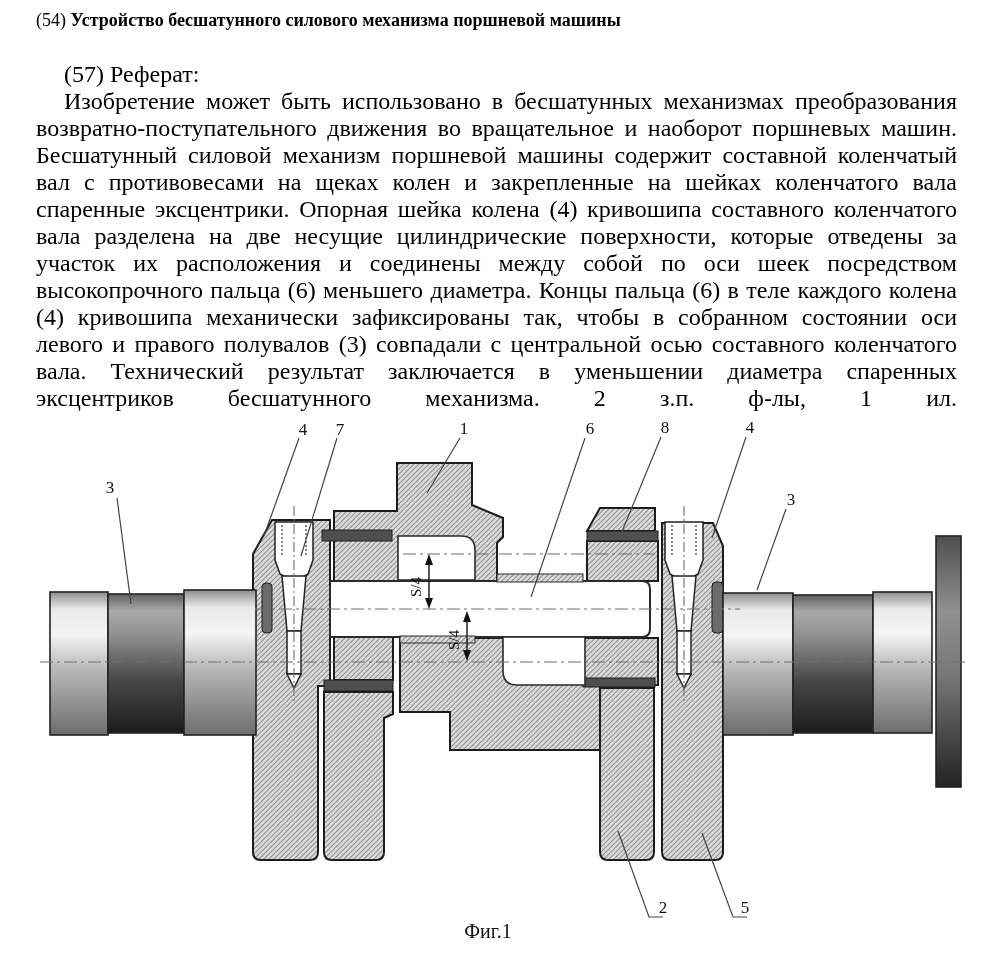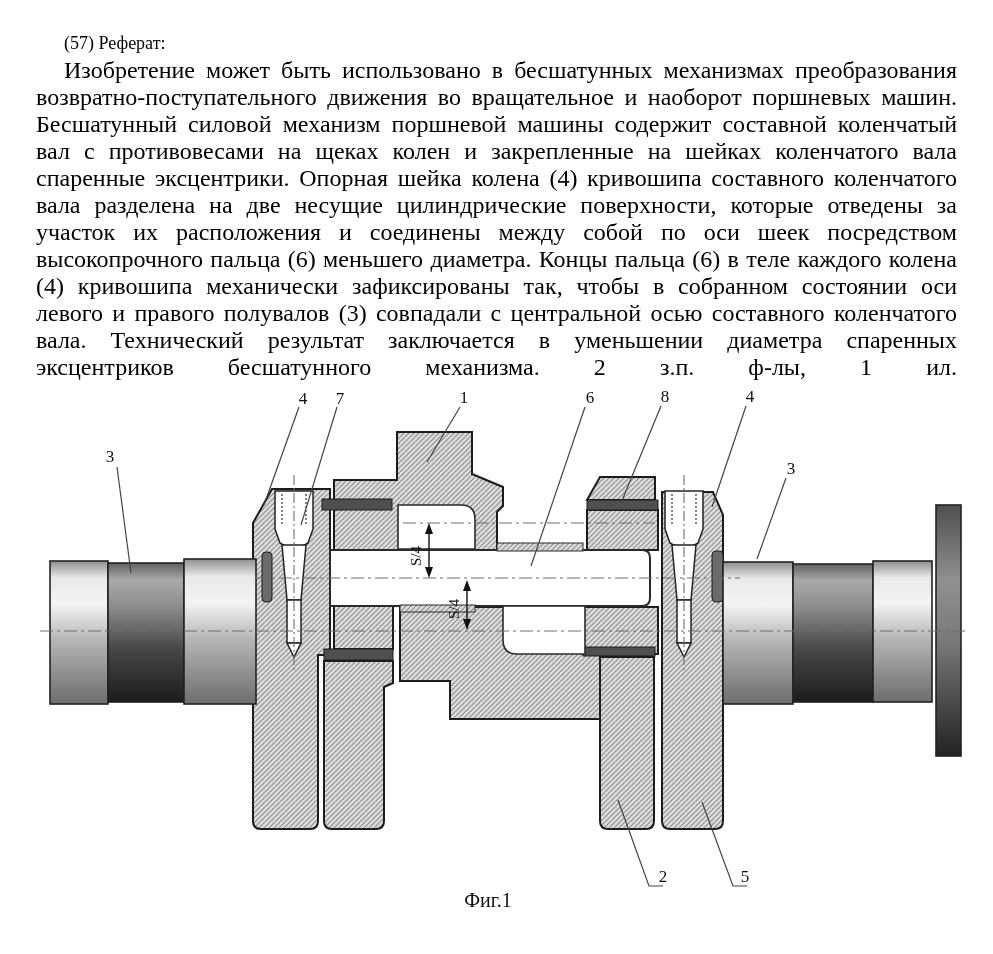--- a/index.html
+++ b/index.html
@@ -11,21 +11,21 @@
   }
   .doc{width:993px;}
   .title-line{
     margin:9px 36px 0 36px;
     font-size:18px; line-height:22px;
   }
   .title-line .t-prefix{font-weight:normal;}
   .title-line .t-main{font-weight:bold;}
   .abs-head{
     margin:30px 36px 0 36px;
-    font-size:18px; line-height:27px;
+    font-size:24px; line-height:27px;
     text-indent:28px;
   }
   .abs{
     margin:0 36px;
     font-size:24px; line-height:27px;
     text-align:justify; text-align-last:justify;
     text-indent:28px;
     word-spacing:1px;
   }
   .fig-wrap{margin-top:4px;}
@@ -40,20 +40,21 @@
   svg text.caption{
     font-family:"Liberation Serif", serif;
     font-size:20px; fill:#111;
   }
 </style>
 </head>
 <body>
 
 <div class="doc">
 
+  <p class="title-line"><span class="t-prefix">(54)</span> <span class="t-main">Устройство бесшатунного силового механизма поршневой машины</span></p>
 
   <p class="abs-head">(57) Реферат:</p>
 
   <p class="abs">Изобретение может быть использовано в бесшатунных механизмах преобразования возвратно-поступательного движения во вращательное и наоборот поршневых машин. Бесшатунный силовой механизм поршневой машины содержит составной коленчатый вал с противовесами на щеках колен и закрепленные на шейках коленчатого вала спаренные эксцентрики. Опорная шейка колена (4) кривошипа составного коленчатого вала разделена на две несущие цилиндрические поверхности, которые отведены за участок их расположения и соединены между собой по оси шеек посредством высокопрочного пальца (6) меньшего диаметра. Концы пальца (6) в теле каждого колена (4) кривошипа механически зафиксированы так, чтобы в собранном состоянии оси левого и правого полувалов (3) совпадали с центральной осью составного коленчатого вала. Технический результат заключается в уменьшении диаметра спаренных эксцентриков бесшатунного механизма. 2 з.п. ф-лы, 1 ил.</p>
 
   <div class="fig-wrap">
   <svg width="993" height="536" viewBox="0 418 993 536" xmlns="http://www.w3.org/2000/svg">
     <defs>
       <pattern id="hatch" width="5" height="5" patternUnits="userSpaceOnUse">
         <rect width="5" height="5" fill="#dcdcdc"></rect>

